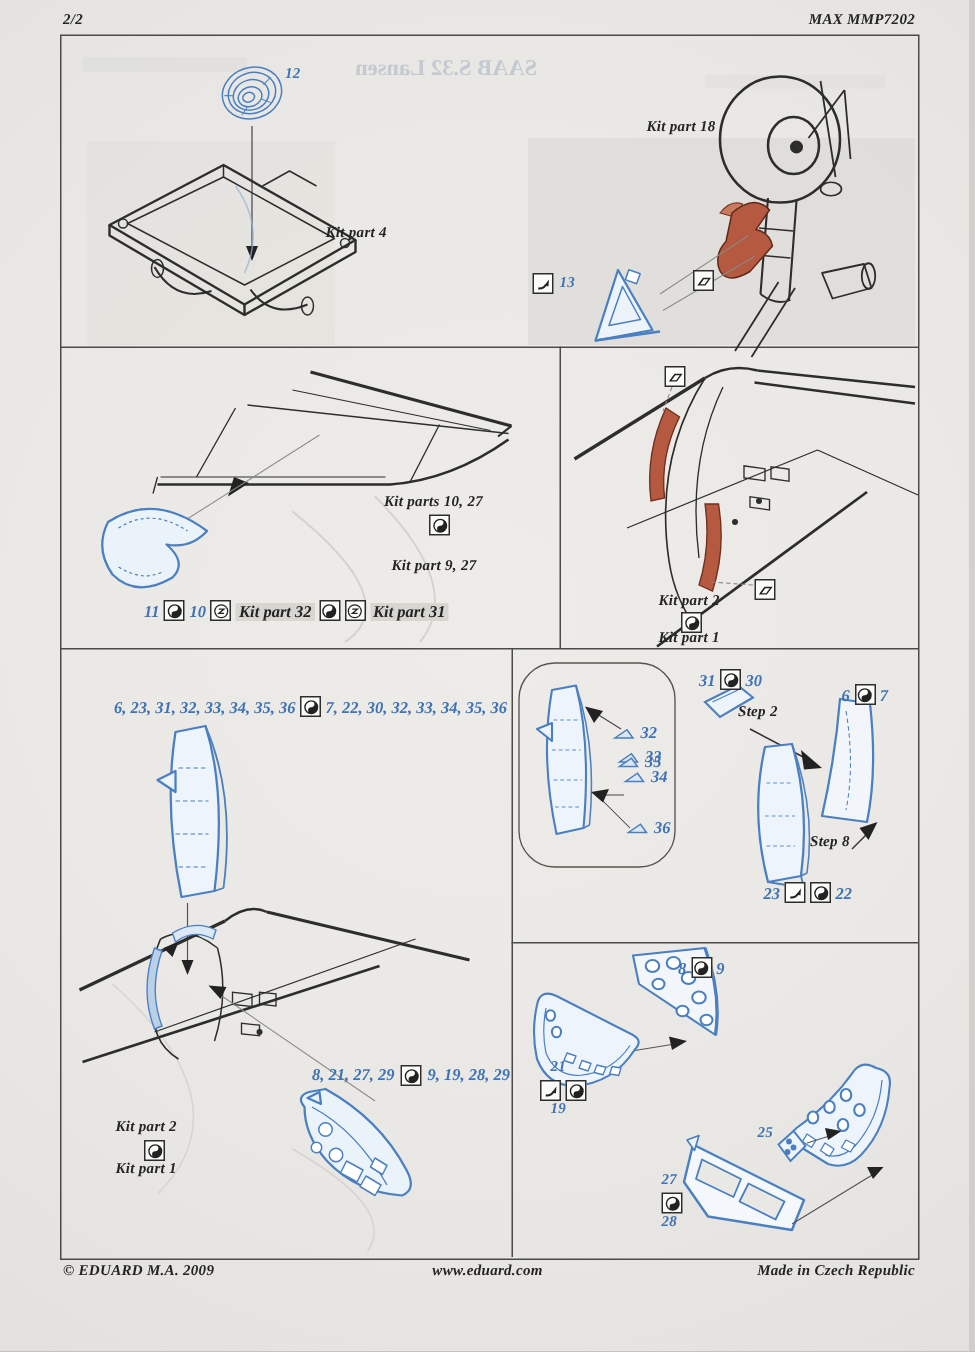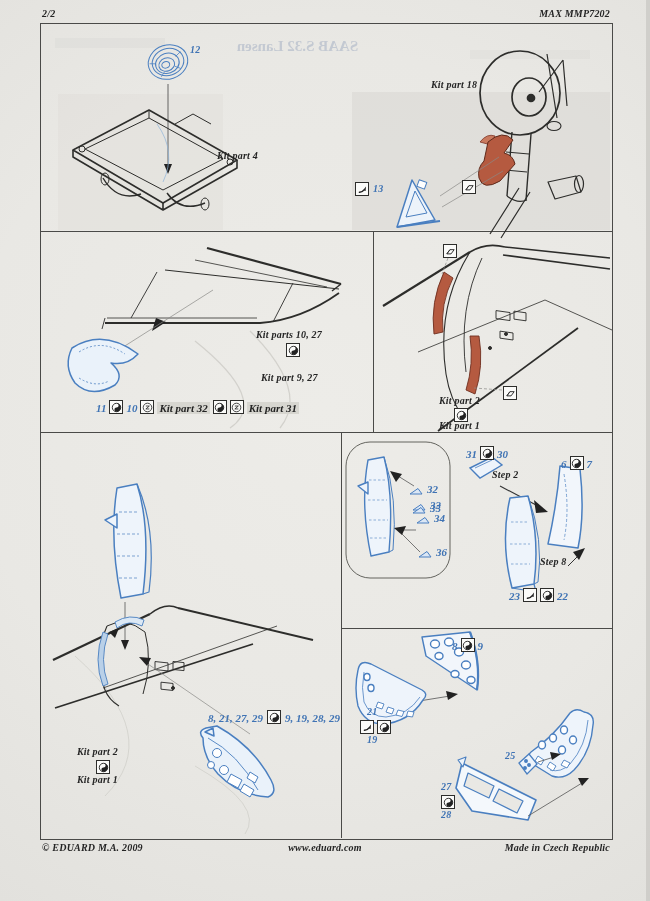--- a/index.html
+++ b/index.html
@@ -18,21 +18,21 @@
   .row{position:absolute;display:flex;align-items:flex-end;gap:3px;font-weight:bold;font-style:italic;font-size:11px;color:#3f73b4;white-space:nowrap}
   .hl{background:#d7d6d0;color:#242424;padding:0 2px}
   
   .sym{width:14px;height:14px;border:1.2px solid #2d2d2b;background:#fbfbf9;display:flex;align-items:center;justify-content:center;box-sizing:border-box;flex:none}
   .sym.abs{position:absolute}
   .sym svg{width:11px;height:11px;display:block}
   
   .ghost{position:absolute;color:#8d9cb8;opacity:.4;font-weight:bold;transform:scaleX(-1);white-space:nowrap}
   .ghostblock{position:absolute;background:#d4d3cf;}
   svg{position:absolute;overflow:visible}
-  .callout{position:absolute;display:flex;align-items:flex-end;gap:4px;font-weight:bold;font-style:italic;font-size:11px;color:#3f73b4}
+  .callout{position:absolute;display:flex;align-items:center;gap:4px;font-weight:bold;font-style:italic;font-size:11px;color:#3f73b4}
 </style>
 </head>
 <body>
 
 <div id="page">
   <div class="edge-shadow"></div>
 
   <div class="ghost" style="left:215px;top:38px;width:165px;text-align:center;font-size:15px">SAAB S.32 Lansen</div>
   <div class="ghostblock" style="left:352px;top:92px;width:258px;height:138px;opacity:.45"></div>
   <div class="ghostblock" style="left:58px;top:94px;width:165px;height:136px;opacity:.22"></div>
@@ -208,20 +208,30 @@
   </span>
   <div class="lbl" style="left:439px;top:395px">Kit part 2</div>
   <span class="sym abs" style="left:454px;top:408px">
     <svg viewBox="0 0 12 12">
         <circle cx="6" cy="6" r="4.6" fill="none" stroke="#222" stroke-width="1"></circle>
         <path d="M6,1.4 a4.6,4.6 0 0 1 0,9.2 a2.3,2.3 0 0 1 0,-4.6 a2.3,2.3 0 0 0 0,-4.6 z" fill="#222"></path>
       </svg>
   </span>
   <div class="lbl" style="left:439px;top:420px">Kit part 1</div>
 
+  <div class="row" style="left:76px;top:464px">
+    <span class="num">6, 23, 31, 32, 33, 34, 35, 36</span>
+    <span class="sym">
+        <svg viewBox="0 0 12 12">
+          <circle cx="6" cy="6" r="4.6" fill="none" stroke="#222" stroke-width="1"></circle>
+          <path d="M6,1.4 a4.6,4.6 0 0 1 0,9.2 a2.3,2.3 0 0 1 0,-4.6 a2.3,2.3 0 0 0 0,-4.6 z" fill="#222"></path>
+        </svg>
+      </span>
+    <span class="num">7, 22, 30, 32, 33, 34, 35, 36</span>
+  </div>
 
   <svg style="left:45px;top:436px" width="296" height="400" viewBox="0 0 296 400">
     <g stroke="#b9b8b2" fill="none" stroke-width="1" opacity=".4">
       <path d="M30,220 Q120,300 60,360 M150,330 Q220,370 200,398"></path>
     </g>
 
     <g stroke="#4a7fc0" fill="#eef4fb" stroke-width="1.5" stroke-linejoin="round">
       <path d="M72,52 L92,48 Q106,92 98,158 L76,162 Q64,102 72,52 Z"></path>
       <path d="M92,48 Q112,94 104,156 L98,158" fill="none" stroke-width="1.2"></path>
       <path d="M74,76 h20 M72,98 h22 M72,120 h22 M74,142 h20" fill="none" stroke-width=".7" stroke-dasharray="3,2"></path>

